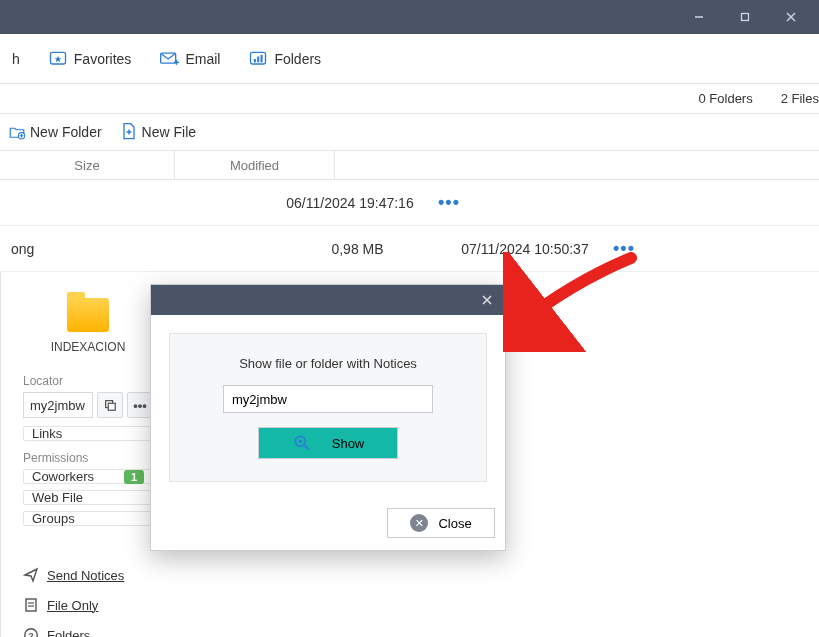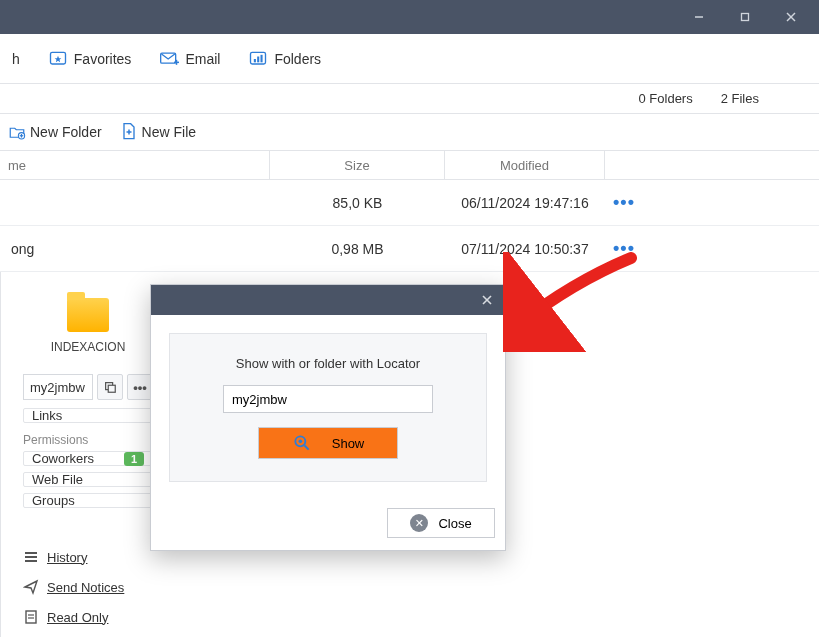--- a/index.html
+++ b/index.html
@@ -8,21 +8,21 @@
   
   .titlebar { height: 34px; background: #4a5466; display: flex; justify-content: flex-end; align-items: center; padding-right: 6px; gap: 2px; }
   .win-btn { width: 44px; height: 30px; display: flex; align-items: center; justify-content: center; color: #cfd4dc; }
 
   
   .toolbar { height: 50px; display: flex; align-items: center; gap: 28px; padding: 0 12px; border-bottom: 1px solid #e2e4e8; font-size: 14px; color: #333; }
   .tool-item { display: flex; align-items: center; gap: 6px; cursor: pointer; }
   .tool-item .ic { width: 20px; height: 20px; display: flex; align-items: center; justify-content: center; }
 
   
-  .counts { height: 30px; border-bottom: 1px solid #e2e4e8; display: flex; justify-content: flex-end; align-items: center; gap: 28px; padding-right: 60px; font-size: 13px; color: #333; }
+  .counts { height: 30px; border-bottom: 1px solid #e2e4e8; display: flex; justify-content: flex-end; align-items: center; gap: 28px; font-size: 13px; color: #333; }
 
   
   .main { display: flex; height: calc(637px - 34px - 50px - 30px); flex-direction: column; }
   .filepane { flex: 1; position: relative; }
   .sidebar { width: 175px; border-left: 1px solid #e2e4e8; padding: 12px 22px; font-size: 13px; color: #333; }
 
   
   .actrow { height: 36px; display: flex; align-items: center; gap: 18px; padding: 0 8px; font-size: 14px; color: #333; }
   .actrow .act { display: flex; align-items: center; gap: 4px; cursor: pointer; }
   .actrow .ic { width: 18px; height: 18px; display: flex; align-items: center; justify-content: center; }
@@ -56,21 +56,21 @@
   .side-link .ic { width: 16px; height: 16px; display: flex; align-items: center; justify-content: center; color: #555; }
 
   
   .modal { position: absolute; left: 150px; top: 284px; width: 356px; background: #fff; border: 1px solid #c9ccd2; box-shadow: 0 8px 24px rgba(0,0,0,0.25); }
   .modal-head { height: 30px; background: #4a5466; display: flex; justify-content: flex-end; align-items: center; padding-right: 6px; }
   .modal-head .x { color: #d8dbe0; width: 24px; height: 24px; display: flex; align-items: center; justify-content: center; cursor: pointer; }
   .modal-body { padding: 18px; }
   .modal-inner { background: #f6f7f9; border: 1px solid #e2e4e8; padding: 22px 20px; display: flex; flex-direction: column; align-items: center; gap: 14px; }
   .modal-inner .title { font-size: 13px; color: #333; }
   .modal-input { width: 210px; height: 28px; border: 1px solid #c9ccd2; padding: 0 8px; font-size: 13px; background: #fff; }
-  .show-btn { width: 140px; height: 32px; border: 1px solid #c9ccd2; background: #f97316; display: flex; align-items: center; justify-content: center; gap: 20px; font-size: 13px; cursor: pointer; }
+  .show-btn { width: 140px; height: 32px; border: 1px solid #c9ccd2; background: #14b8a6; display: flex; align-items: center; justify-content: center; gap: 20px; font-size: 13px; cursor: pointer; }
   .show-btn .ic { color: #2e7dd7; }
   .modal-foot { display: flex; justify-content: flex-end; padding: 8px 10px 12px 10px; }
   .close-btn { width: 108px; height: 30px; border: 1px solid #c9ccd2; background: #fff; display: flex; align-items: center; justify-content: center; gap: 10px; font-size: 13px; cursor: pointer; }
   .close-btn .ic { width: 18px; height: 18px; background: #7e8590; border-radius: 50%; color: #fff; display: flex; align-items: center; justify-content: center; font-size: 11px; }
 
   
   .arrow { position: absolute; left: 503px; top: 252px; pointer-events: none; }
 
   svg { display: block; }
 </style>
@@ -156,29 +156,27 @@
               <path d="M4 2 h8 l4 4 v14 h-12 z" fill="none" stroke="#2e7dd7" stroke-width="1.6"></path>
               <line x1="10" y1="9" x2="10" y2="15" stroke="#2e7dd7" stroke-width="1.8"></line>
               <line x1="7" y1="12" x2="13" y2="12" stroke="#2e7dd7" stroke-width="1.8"></line>
             </svg>
         </span>
         <span>New File</span>
       </div>
     </div>
 
     <div class="thead">
-      <div class="col-name">me</div>
       <div class="col-size">Size</div>
       <div class="col-mod">Modified</div>
       <div class="col-dots"></div>
     </div>
 
     <div class="trow">
       <div class="col-name"></div>
-      <div class="col-size">85,0 KB</div>
       <div class="col-mod">06/11/2024 19:47:16</div>
       <div class="col-dots">
           <span class="dots">•••</span>
         </div>
     </div>
     <div class="trow">
       <div class="col-name">ong</div>
       <div class="col-size">0,98 MB</div>
       <div class="col-mod">07/11/2024 10:50:37</div>
       <div class="col-dots">
@@ -186,20 +184,21 @@
         </div>
     </div>
   </div>
 
   <div class="sidebar">
     <div class="folder-big">
       <div class="fico"></div>
       <span>INDEXACION</span>
     </div>
 
+    <div class="sec-label">Locator</div>
     <div class="field-row">
       <div class="loc-text">my2jmbw</div>
       <div class="sq-btn">
         <svg width="14" height="14" viewBox="0 0 16 16">
             <rect x="3" y="3" width="8" height="8" fill="none" stroke="#555" stroke-width="1.4"></rect>
             <rect x="6" y="6" width="8" height="8" fill="#f6f7f9" stroke="#555" stroke-width="1.4"></rect>
           </svg>
       </div>
       <div class="sq-btn">
           <span style="color:#555;font-weight:bold;">•••</span>
@@ -220,44 +219,34 @@
     </div>
     <div class="side-item">
       <span>Groups</span>
     </div>
 
     <div style="height:28px"></div>
 
     <div class="side-link">
       <span class="ic">
         <svg width="16" height="16" viewBox="0 0 16 16">
-            <rect x="2" y="3" width="12" height="2" fill="#555"></rect>
-            <rect x="2" y="7" width="12" height="2" fill="#555"></rect>
-            <rect x="2" y="11" width="12" height="2" fill="#555"></rect>
-          </svg>
-      </span>
-      <span class="txt">History</span>
-    </div>
-    <div class="side-link">
-      <span class="ic">
-        <svg width="16" height="16" viewBox="0 0 16 16">
             <path d="M2 8 L14 2 L10 14 L8 9 Z" fill="none" stroke="#555" stroke-width="1.4"></path>
           </svg>
       </span>
       <span class="txt">Send Notices</span>
     </div>
     <div class="side-link">
       <span class="ic">
         <svg width="16" height="16" viewBox="0 0 16 16">
             <rect x="3" y="2" width="10" height="12" fill="none" stroke="#555" stroke-width="1.4"></rect>
             <line x1="5" y1="6" x2="11" y2="6" stroke="#555" stroke-width="1.2"></line>
             <line x1="5" y1="9" x2="11" y2="9" stroke="#555" stroke-width="1.2"></line>
           </svg>
       </span>
-      <span class="txt">Read Only</span>
+      <span class="txt">File Only</span>
     </div>
     <div class="side-link">
       <span class="ic">
         <svg width="16" height="16" viewBox="0 0 16 16">
             <circle cx="8" cy="8" r="6.2" fill="none" stroke="#555" stroke-width="1.4"></circle>
             <text x="8" y="11.5" font-size="9" text-anchor="middle" fill="#555" font-weight="bold">?</text>
           </svg>
       </span>
       <span class="txt">Folders</span>
     </div>
@@ -268,21 +257,21 @@
   <div class="modal-head">
     <div class="x">
       <svg width="12" height="12" viewBox="0 0 12 12">
           <line x1="2" y1="2" x2="10" y2="10" stroke="#d8dbe0" stroke-width="1.6"></line>
           <line x1="10" y1="2" x2="2" y2="10" stroke="#d8dbe0" stroke-width="1.6"></line>
         </svg>
     </div>
   </div>
   <div class="modal-body">
     <div class="modal-inner">
-      <div class="title">Show with or folder with Locator</div>
+      <div class="title">Show file or folder with Notices</div>
       <input class="modal-input" type="text" value="my2jmbw" style="">
       <div class="show-btn">
         <span class="ic">
           <svg width="20" height="20" viewBox="0 0 24 24">
               <circle cx="10" cy="10" r="6" fill="none" stroke="#2e7dd7" stroke-width="2.2"></circle>
               <line x1="15" y1="15" x2="20" y2="20" stroke="#2e7dd7" stroke-width="2.4"></line>
               <circle cx="10" cy="10" r="2.2" fill="#2e7dd7"></circle>
             </svg>
         </span>
         <span>Show</span>

